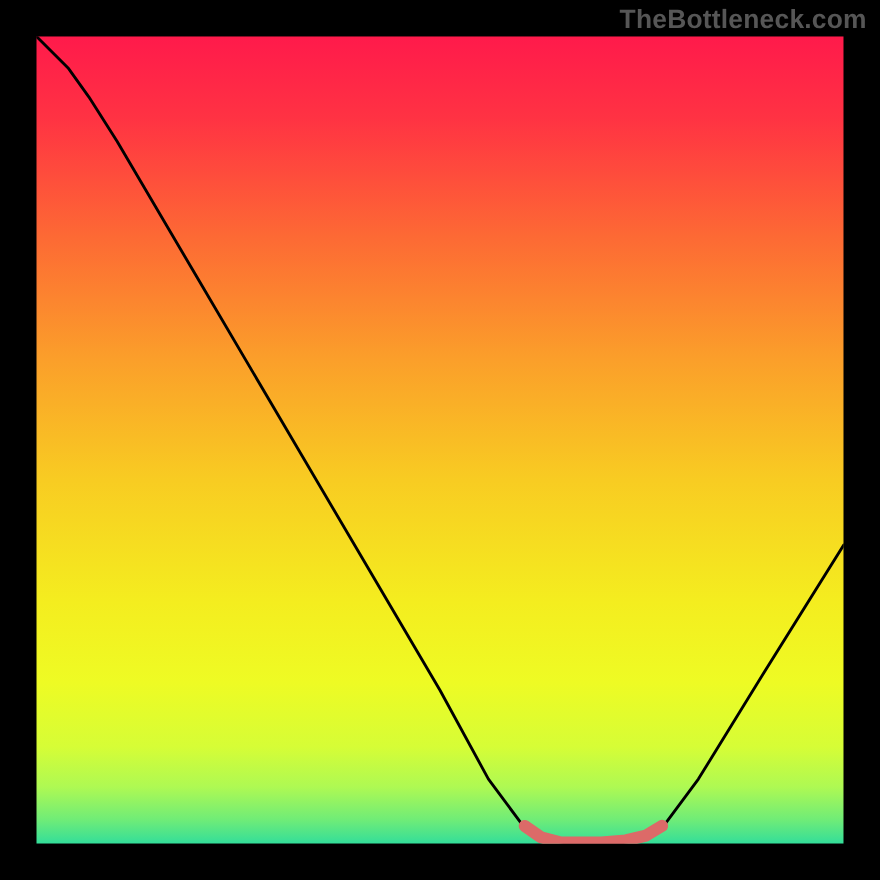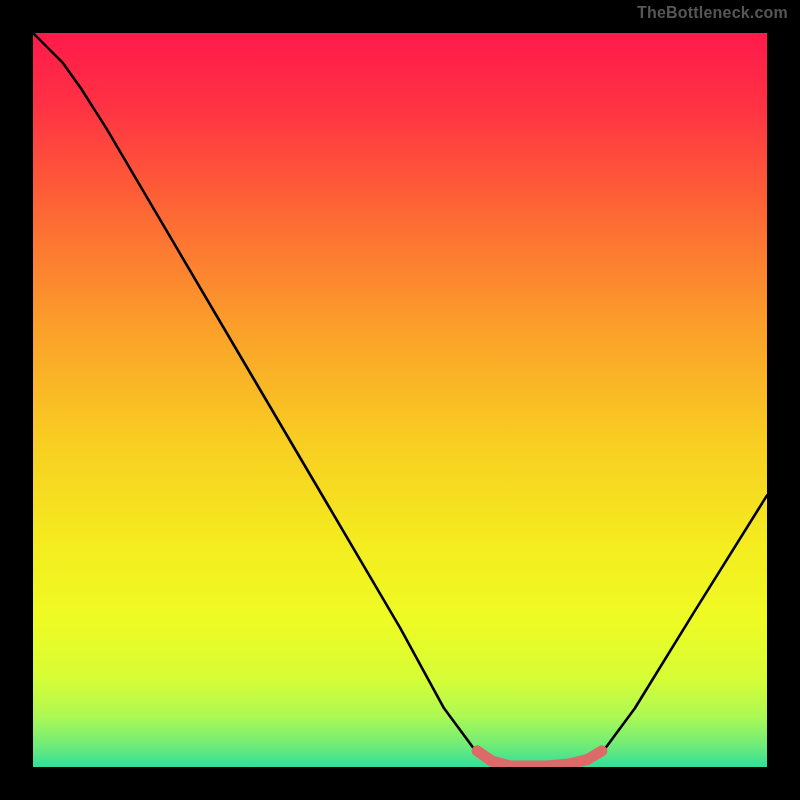--- a/index.html
+++ b/index.html
@@ -8,21 +8,21 @@
     position: relative;
     width: 800px;
     height: 800px;
     background: #000;
   }
   .watermark {
     position: absolute;
     top: 4px;
     right: 12px;
     font-family: Arial, Helvetica, sans-serif;
-    font-size: 16px;
+    font-size: 24px;
     font-weight: bold;
     color: #565656;
     letter-spacing: 0.2px;
   }
   .plot-outer {
     position: absolute;
     left: 33px;
     top: 33px;
     width: 734px;
     height: 734px;

